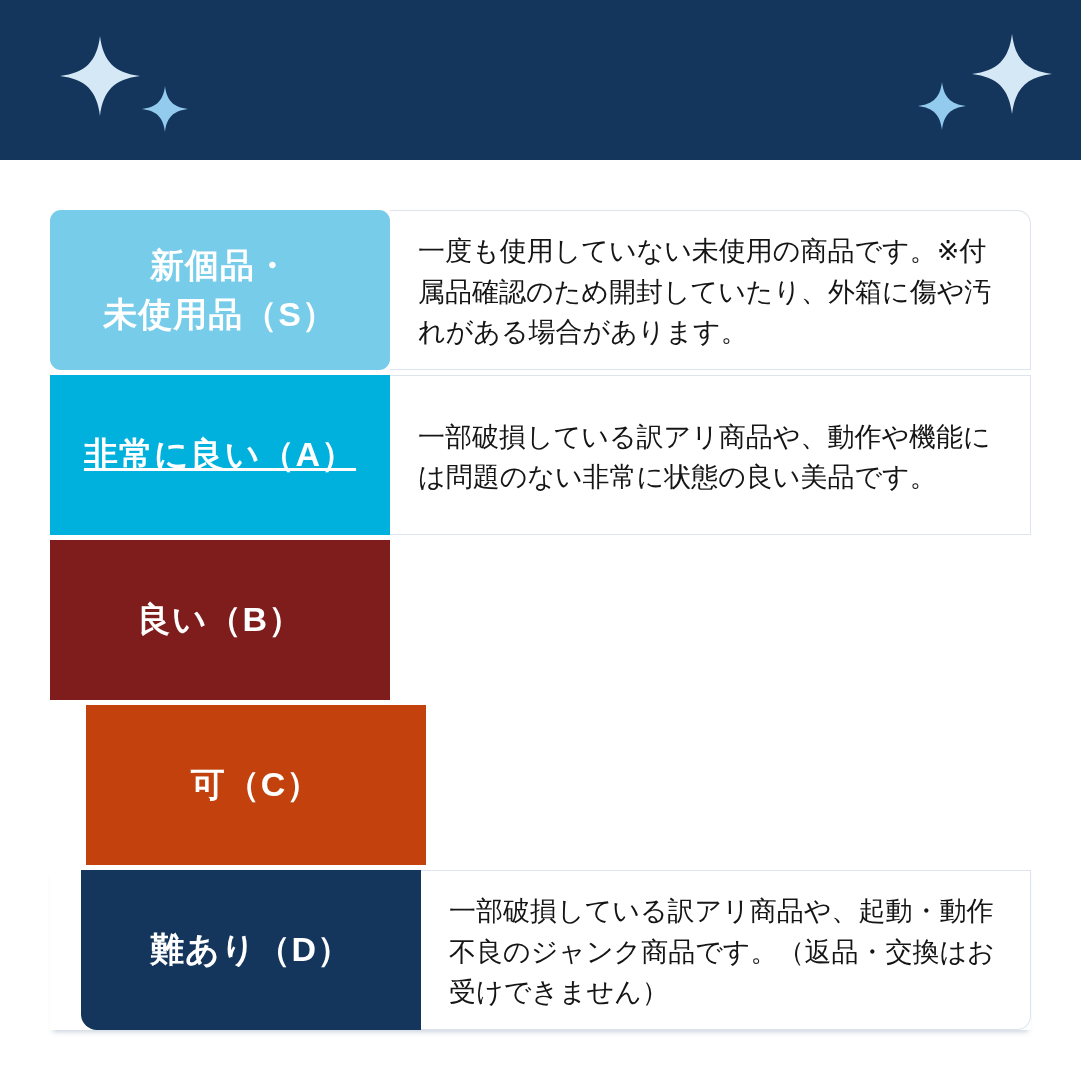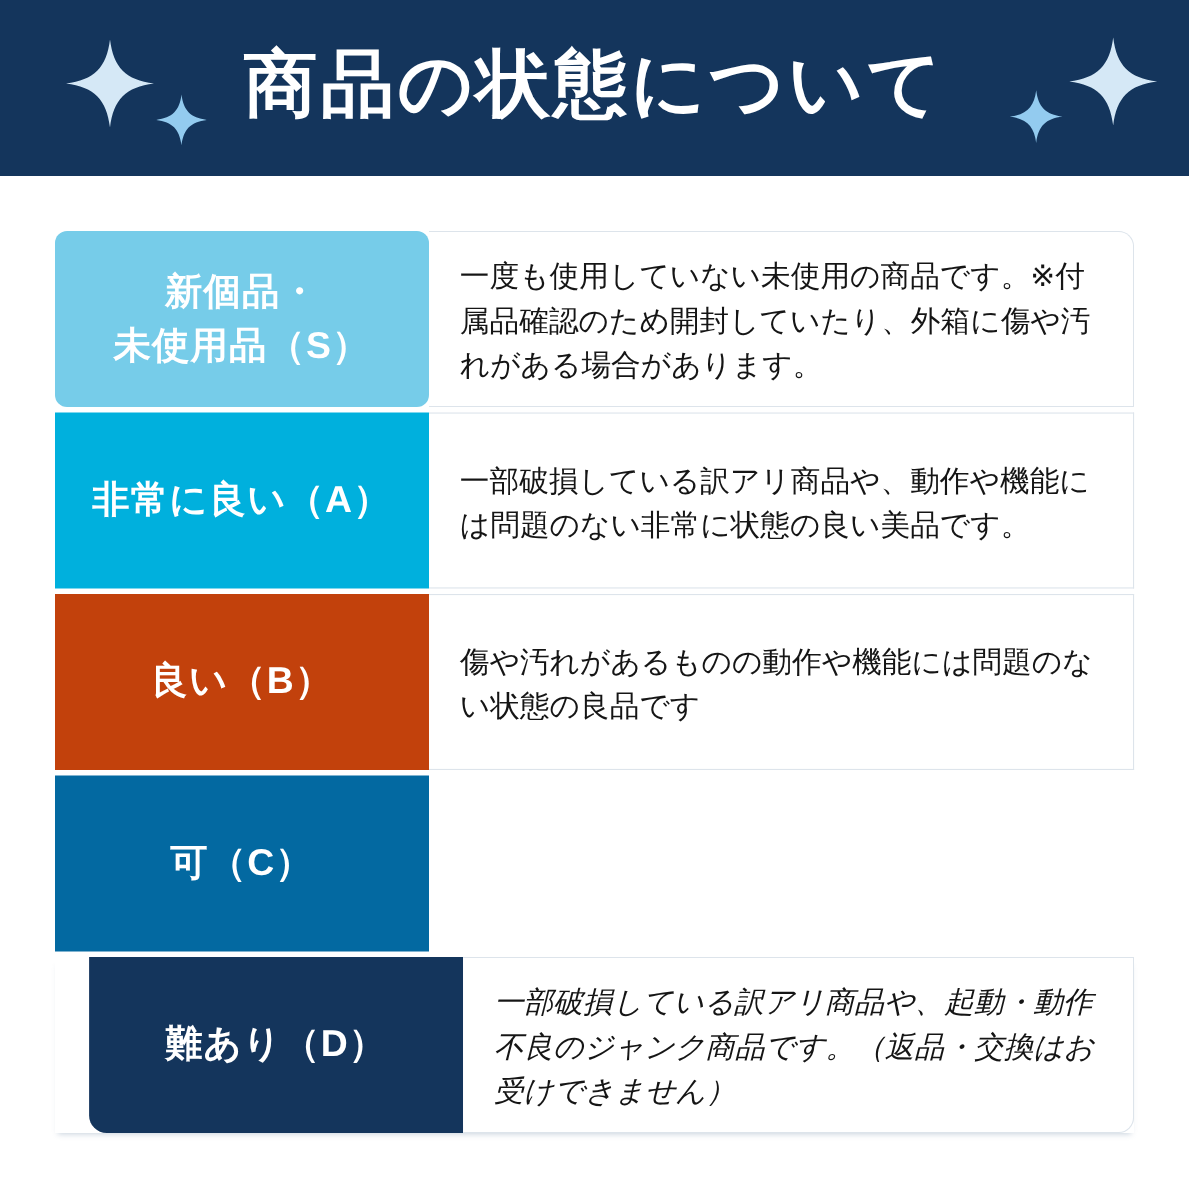--- a/index.html
+++ b/index.html
@@ -73,21 +73,21 @@
     justify-content: center;
     padding: 10px 22px 6px 28px;
     color: #151515;
     font-size: 27px;
     line-height: 1.5;
     font-weight: 500;
   }
   .row:first-child .label-cell { border-top-left-radius: 16px; border-radius: 11px; }
   .row:first-child .desc-cell  { border-top-right-radius: 14px; }
   .row:last-child  .label-cell { border-bottom-left-radius: 16px; }
-  .row:last-child  .desc-cell  { border-bottom-right-radius: 14px; font-style: italic; }
+  .row:last-child  .desc-cell  { border-bottom-right-radius: 14px; }
   .row:last-child {
     box-shadow: 0 5px 5px -3px rgba(140, 160, 185, 0.45);
   }
 </style>
 </head>
 <body>
 
 <div class="page">
 
   <div class="header" style="background: rgb(20, 53, 92);">
@@ -96,21 +96,20 @@
       <svg viewBox="0 0 100 100">
           <path d="M50 0 C54 32 68 46 100 50 C68 54 54 68 50 100 C46 68 32 54 0 50 C32 46 46 32 50 0 Z" fill="#D5E8F6"></path>
         </svg>
     </span>
     <span class="sparkle sparkle-small-left">
       <svg viewBox="0 0 100 100">
           <path d="M50 0 C54 32 68 46 100 50 C68 54 54 68 50 100 C46 68 32 54 0 50 C32 46 46 32 50 0 Z" fill="#93CBEF"></path>
         </svg>
     </span>
 
-    <div class="header-title">商品の状態について</div>
 
     <span class="sparkle sparkle-small-right">
       <svg viewBox="0 0 100 100">
           <path d="M50 0 C54 32 68 46 100 50 C68 54 54 68 50 100 C46 68 32 54 0 50 C32 46 46 32 50 0 Z" fill="#93CBEF"></path>
         </svg>
     </span>
     <span class="sparkle sparkle-big-right">
       <svg viewBox="0 0 100 100">
           <path d="M50 0 C54 32 68 46 100 50 C68 54 54 68 50 100 C46 68 32 54 0 50 C32 46 46 32 50 0 Z" fill="#D5E8F6"></path>
         </svg>
@@ -119,31 +118,30 @@
 
   <div class="table">
 
     <div class="row">
       <div class="label-cell" style="background: rgb(118, 204, 233);">新個品・
 未使用品（S）</div>
       <div class="desc-cell">一度も使用していない未使用の商品です。※付属品確認のため開封していたり、外箱に傷や汚れがある場合があります。</div>
     </div>
 
     <div class="row">
-      <div class="label-cell" style="background: rgb(0, 176, 221);">非常に良い（A）</div>
+      <div class="label-cell" style="background: rgb(0, 176, 221); text-decoration: underline;">非常に良い（A）</div>
       <div class="desc-cell">一部破損している訳アリ商品や、動作や機能には問題のない非常に状態の良い美品です。</div>
     </div>
 
     <div class="row">
-      <div class="label-cell" style="background: #c2410c;">良い（B）</div>
-      <div class="desc-cell">傷や汚れがあるものの動作や機能には問題のない状態の良品です</div>
+      <div class="label-cell" style="background: #7f1d1d;">良い（B）</div>
     </div>
 
     <div class="row">
-      <div class="label-cell" style="background: #0369a1;">可（C）</div>
+      <div class="label-cell" style="background: #c2410c; margin-left: 36px;">可（C）</div>
     </div>
 
     <div class="row">
       <div class="label-cell" style="background: rgb(20, 53, 92); margin-left: 31px;">難あり（D）</div>
       <div class="desc-cell">一部破損している訳アリ商品や、起動・動作不良のジャンク商品です。（返品・交換はお受けできません）</div>
     </div>
 
   </div>
 </div>
 

